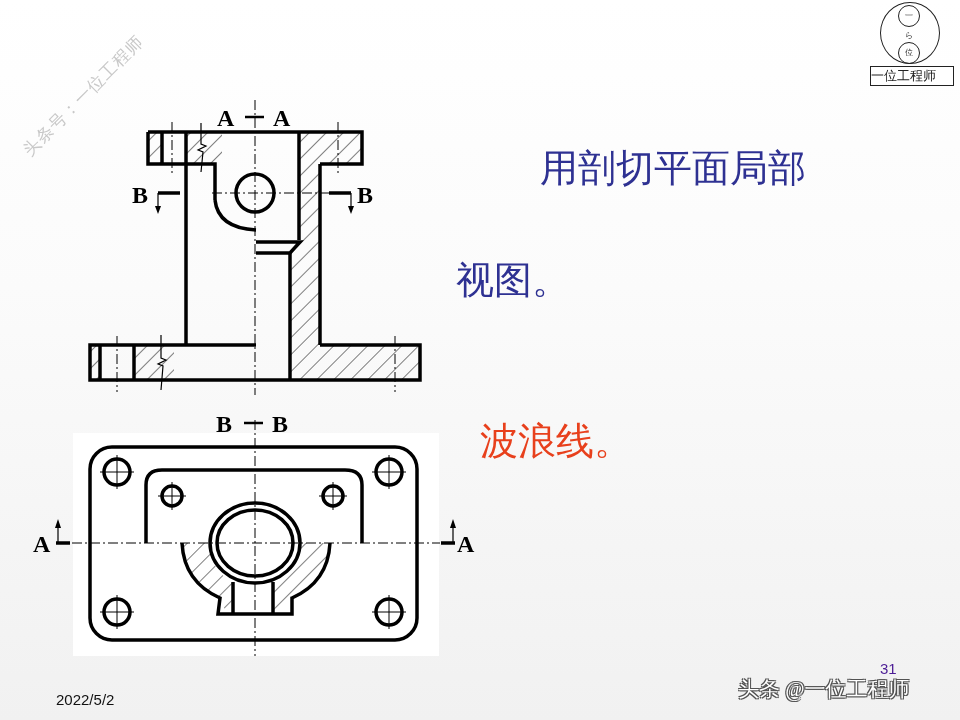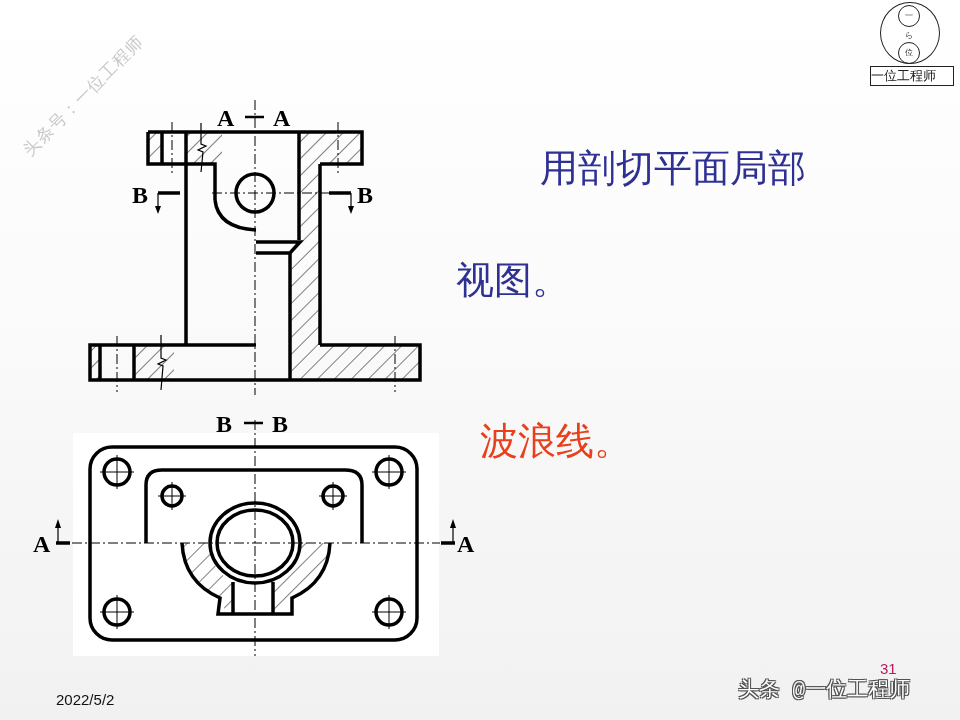--- a/index.html
+++ b/index.html
@@ -44,27 +44,27 @@
     .para.blue { left: 456px; top: 140px; width: 440px; color: #2e3192; }
     .para.red { left: 480px; top: 357px; width: 420px; color: #e8401c; }
     .indent { display: inline-block; width: 84px; }
     .indent2 { display: inline-block; width: 60px; }
     .footer-date {
       position: absolute; left: 56px; top: 663px; font-size: 15px; color: #111;
       font-family: "Liberation Sans", sans-serif;
       margin-top: 28px;
     }
     .footer-num {
-      position: absolute; left: 880px; top: 660px; font-size: 15px; color: #be185d;
+      position: absolute; left: 880px; top: 660px; font-size: 15px; color: #4c1d95;
       font-family: "Liberation Sans", sans-serif;
     }
     .footer-credit {
       position: absolute; left: 738px; top: 675px; font-size: 21px; color: #fff;
       text-shadow: 0 0 1px #333, 1px 1px 0 #555, -1px -1px 0 #555, 1px -1px 0 #555, -1px 1px 0 #555;
-      font-family: Liberation Mono, monospace;
+      font-family: Liberation Serif, serif;
     }
   </style>
 </head>
 <body>
 
 <div class="watermark">头条号：一位工程师</div>
 
 <div class="logo">
   <div class="logo-circle"></div>
   <div class="logo-inner-top">一</div>

